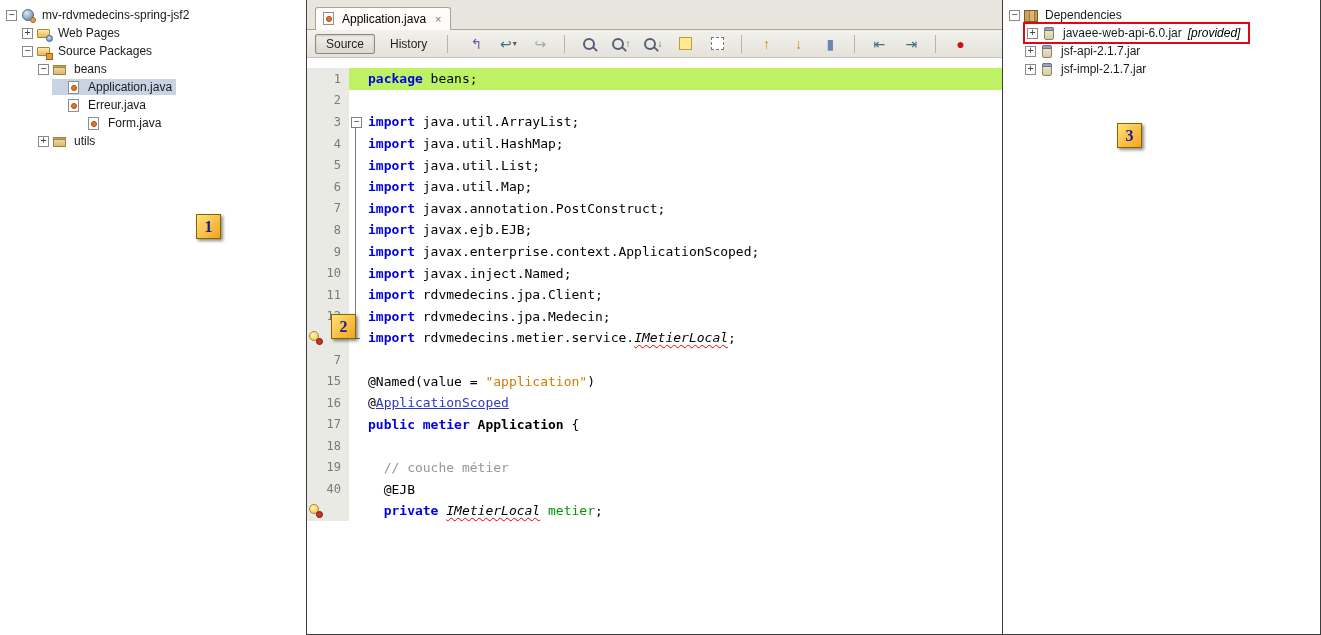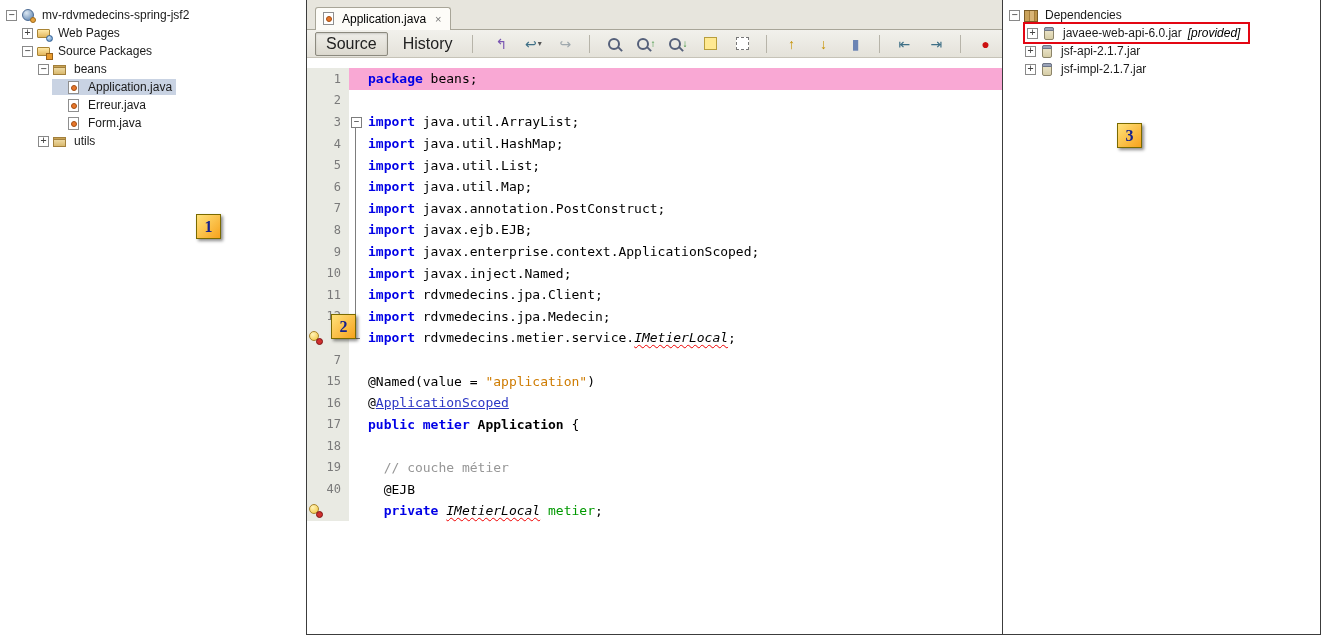--- a/index.html
+++ b/index.html
@@ -53,21 +53,21 @@
   .icon-jar::after{content:"";position:absolute;left:2px;top:1px;width:10px;height:4px;
       background:#9aa3b8;border:1px solid #6e7688;box-sizing:border-box;border-radius:2px 2px 0 0;}
 
   
   .tabstrip{height:30px;background:#e7e5dd;border-bottom:1px solid #a8a598;display:flex;align-items:flex-end;padding-left:8px;box-sizing:border-box;}
   .tab{display:inline-flex;align-items:center;gap:5px;background:#fdfcf8;border:1px solid #a8a598;border-bottom:none;
        padding:3px 8px 4px 6px;font-size:12px;position:relative;top:1px;border-radius:3px 3px 0 0;}
   .tab-close{color:#777;font-size:11px;margin-left:4px;cursor:default;}
   .toolbar{height:28px;background:linear-gradient(#f2f1ec,#e4e2da);border-bottom:1px solid #c6c3b8;
            display:flex;align-items:center;padding-left:8px;gap:4px;box-sizing:border-box;}
-  .btn{font-size:16px;padding:2px 10px;border-radius:2px;color:#222;}
+  .btn{font-size:12px;padding:2px 10px;border-radius:2px;color:#222;}
   .btn.pressed{border:1px solid #8c8a7f;background:linear-gradient(#efeee9,#dcd9cf);box-shadow:inset 0 1px 2px rgba(0,0,0,.15);}
   .btn.flat{border:1px solid transparent;background:transparent;}
   .tb-icons{display:inline-flex;align-items:center;gap:6px;margin-left:6px;}
   .tb-sep{width:1px;height:18px;background:#b7b4a9;margin:0 5px;display:inline-block;}
   .tb-btn{width:26px;height:22px;display:inline-flex;align-items:center;justify-content:center;font-size:14px;position:relative;}
   .mag{position:relative;width:8px;height:8px;border:2px solid #55607a;border-radius:50%;display:inline-block;}
   .mag::after{content:"";position:absolute;width:6px;height:2px;background:#55607a;transform:rotate(45deg);right:-5px;bottom:-2px;}
   .mag-arrow{font-size:10px;color:#2c8a2c;margin-left:1px;font-weight:bold;}
   .hl-box{width:11px;height:11px;background:#ffe992;border:1px solid #b89e3c;display:inline-block;}
   .sel-box{width:11px;height:11px;border:1px dashed #777;background:#fff;display:inline-block;}
@@ -85,21 +85,21 @@
   .bulb::after{content:"";position:absolute;right:-1px;bottom:-1px;width:7px;height:7px;border-radius:50%;
       background:#d02f2f;border:1px solid #7e1414;box-sizing:border-box;}
   .fold{flex:0 0 13px;position:relative;height:100%;}
   .fold-mid::before{content:"";position:absolute;left:6px;top:0;height:100%;border-left:1px solid #7d7d7d;}
   .fold-start .fbox{position:absolute;left:2px;top:6px;width:9px;height:9px;border:1px solid #7d7d7d;background:#fff;
       font-size:9px;line-height:7px;text-align:center;color:#333;}
   .fold-start::after{content:"";position:absolute;left:6px;top:16px;height:calc(100% - 16px);border-left:1px solid #7d7d7d;}
   .fold-end::before{content:"";position:absolute;left:6px;top:0;height:11px;border-left:1px solid #7d7d7d;}
   .fold-end::after{content:"";position:absolute;left:6px;top:11px;width:5px;border-top:1px solid #7d7d7d;}
   .code-text{flex:1;white-space:pre;padding-left:6px;height:100%;display:flex;align-items:center;}
-  .code-row.hl .fold,.code-row.hl .code-text{background:#f9a8d4;}
+  .code-row.hl .fold,.code-row.hl .code-text{background:#bef264;}
   .kw{color:#0000e6;font-weight:bold;}
   .str{color:#ce7b00;}
   .cm{color:#969696;}
   .err{font-style:italic;text-decoration:underline wavy #e00 1px;text-underline-offset:2px;}
   .lnk{color:#2b36c4;text-decoration:underline;}
   .fld{color:#009900;}
   .cls{font-weight:bold;}
 
   
   .callout{position:absolute;width:23px;height:23px;background:linear-gradient(135deg,#ffe27a,#f6a21d);
@@ -151,21 +151,21 @@
             <span class="tlabel">Application.java</span>
           </span>
         </div>
         <div class="tree-row" style="padding-left: 52px;">
           <span class="row-inner">
             <span class="exp-spacer"></span>
             <span class="ticon icon-java-class"></span>
             <span class="tlabel">Erreur.java</span>
           </span>
         </div>
-        <div class="tree-row" style="padding-left: 52px;">
+        <div class="tree-row" style="padding-left: 72px;">
           <span class="row-inner">
             <span class="exp-spacer"></span>
             <span class="ticon icon-java-class"></span>
             <span class="tlabel">Form.java</span>
           </span>
         </div>
         <div class="tree-row" style="padding-left: 36px;">
           <span class="row-inner">
             <span class="expander">+</span>
             <span class="ticon icon-package"></span>

